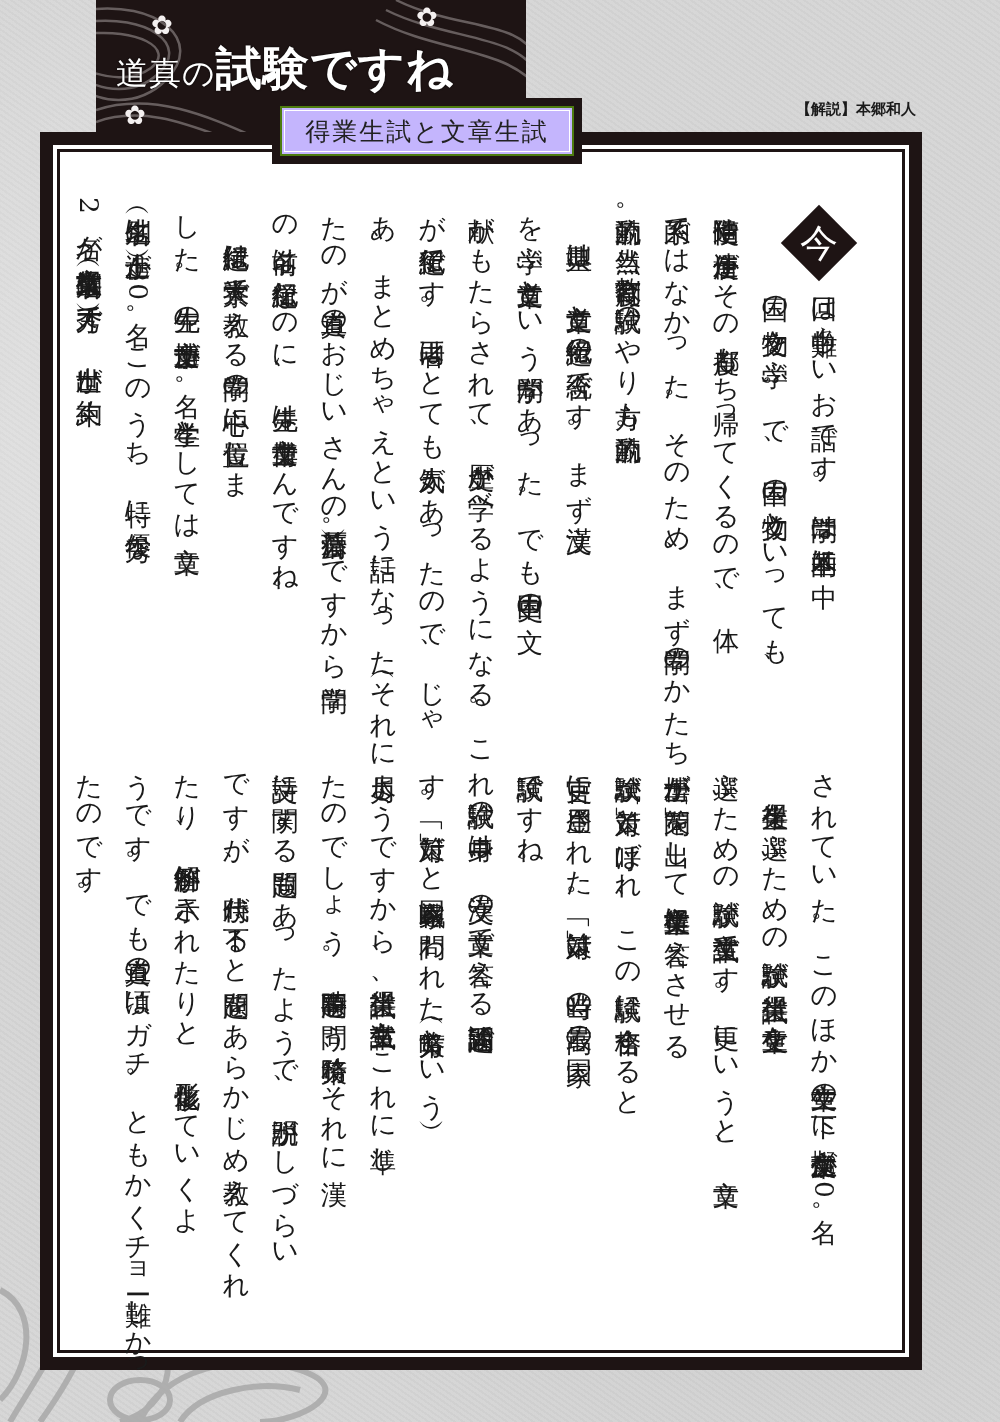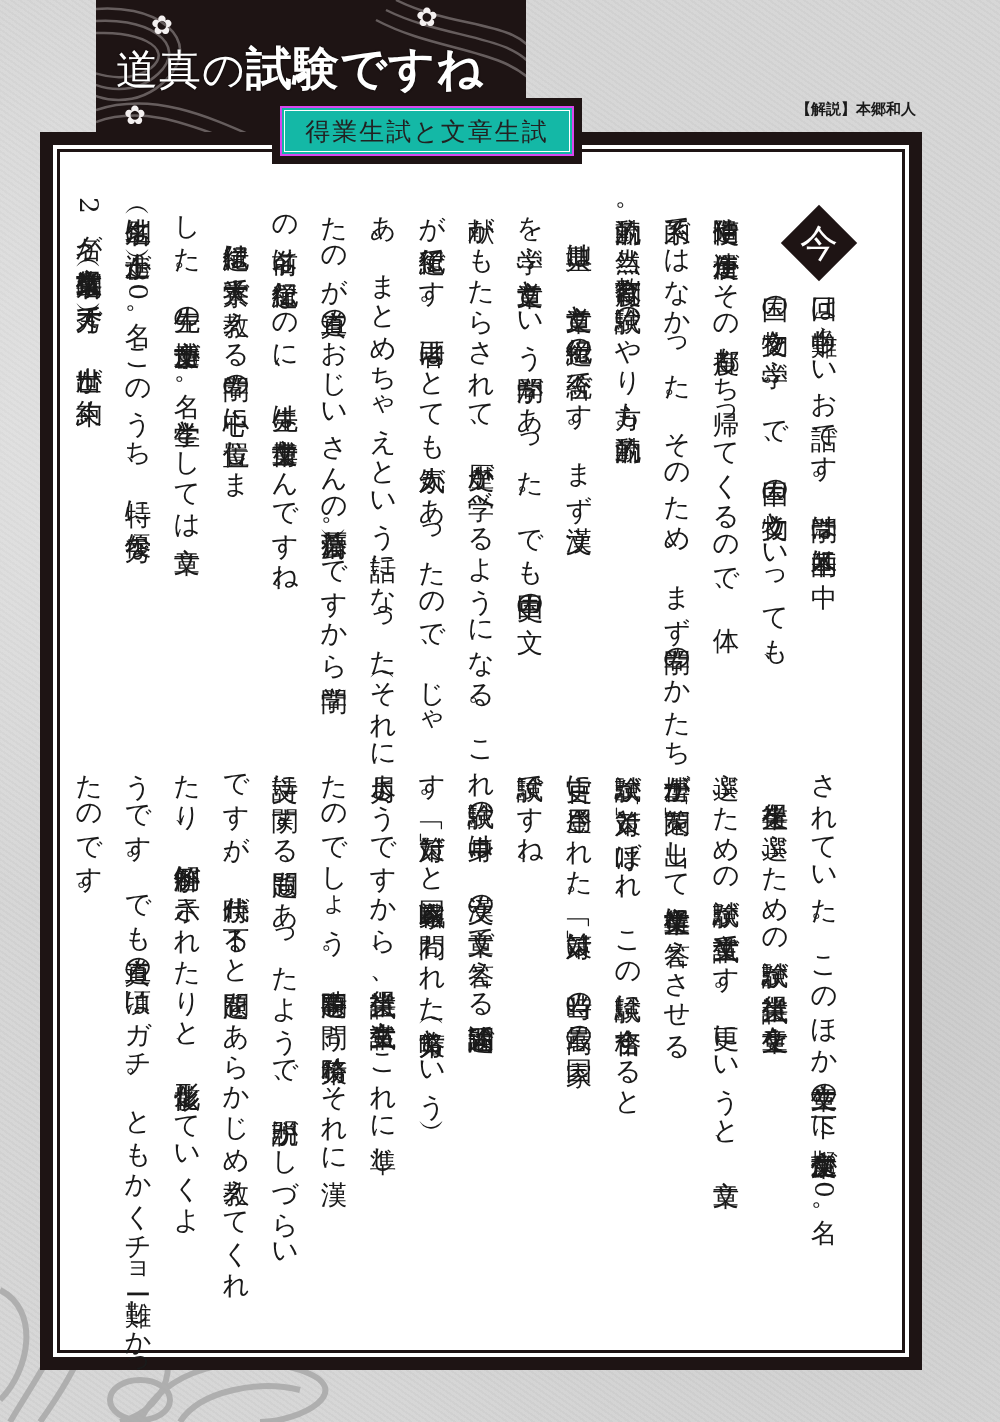--- a/index.html
+++ b/index.html
@@ -16,29 +16,29 @@
   .header-banner {
     position:absolute; left:96px; top:0; width:430px; height:142px;
     background:#1e1414; overflow:hidden;
   }
   .header-banner svg { position:absolute; left:0; top:0; }
   .series-title {
     position:absolute; left:20px; top:38px; color:#fff;
     font-size:46px; font-weight:bold; letter-spacing:1px; white-space:nowrap;
     text-shadow:0 0 2px #000;
   }
-  .series-title .small { font-size:42px; font-weight:normal; }
+  .series-title .small { font-size:32px; font-weight:normal; }
   .blossom { position:absolute; color:#f4f0f0; font-size:26px; line-height:1; }
   .subtitle-box {
     position:absolute; left:272px; top:98px; width:310px; height:66px;
     background:#1e1414; z-index:3;
   }
   .subtitle-inner {
     position:absolute; left:8px; top:8px; right:8px; bottom:8px;
-    background:#14b8a6; border:2px solid #d946ef; box-sizing:border-box;
+    background:#c4b5fd; border:2px solid #4d7c0f; box-sizing:border-box;
     outline:1px solid #fff; outline-offset:-5px;
     display:flex; align-items:center; justify-content:center;
     font-size:25px; letter-spacing:2px; color:#222;
   }
   .author {
     position:absolute; right:84px; top:100px; font-size:15px; font-weight:bold; color:#1a1a1a;
   }
   .frame-outer {
     position:absolute; left:40px; top:132px; width:882px; height:1238px;
     background:#1e1414; z-index:2;

